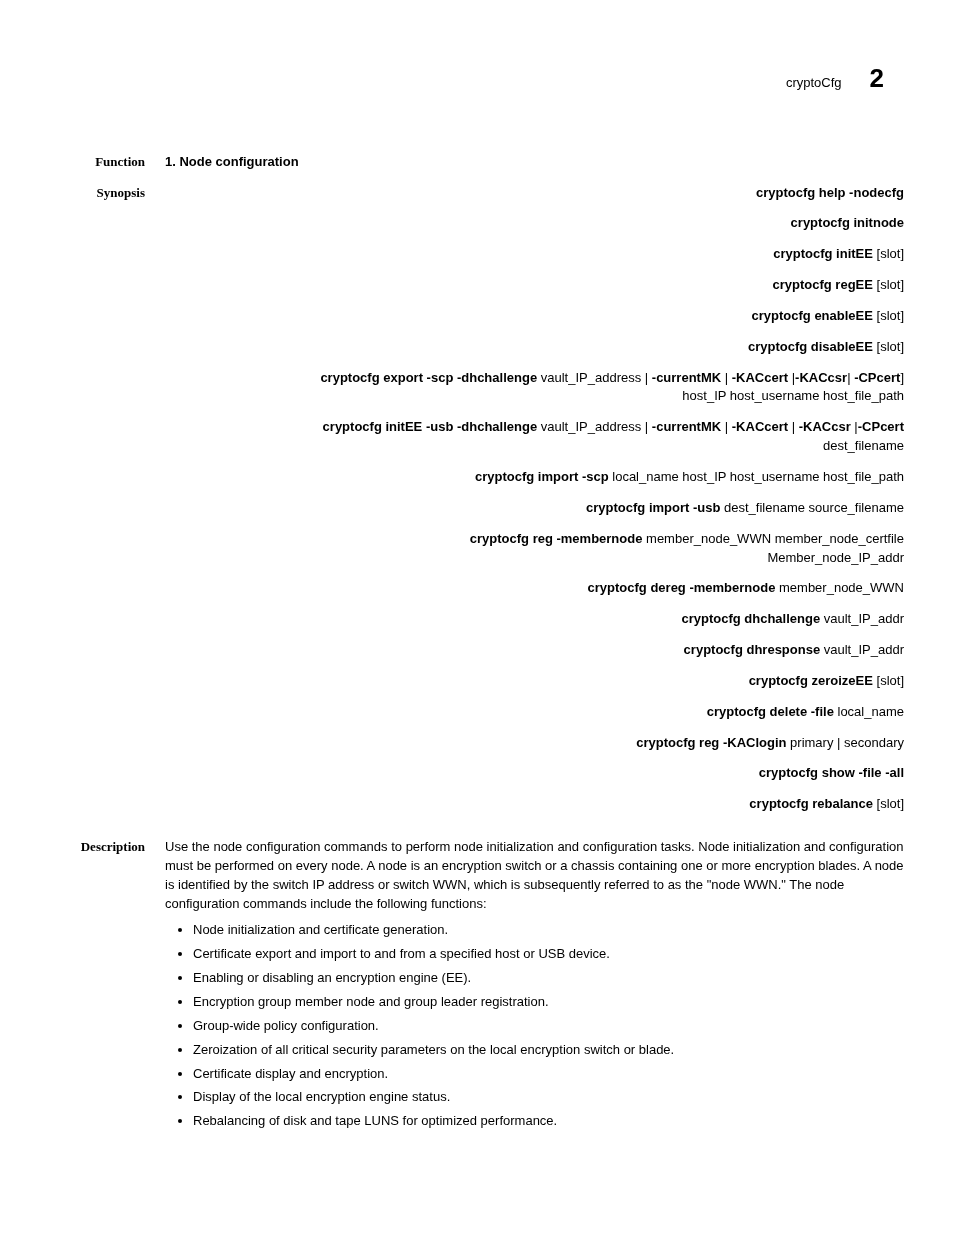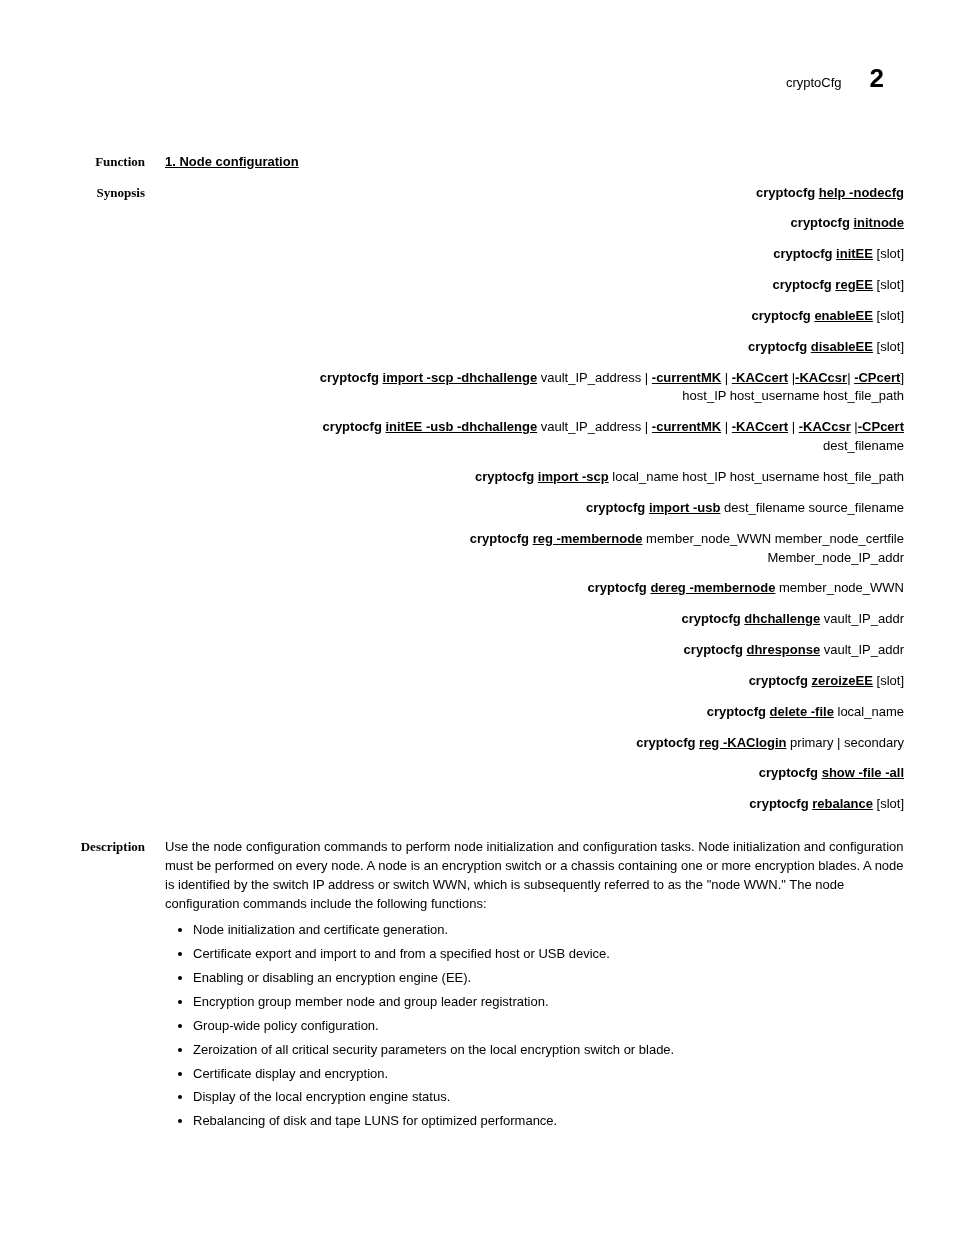--- a/index.html
+++ b/index.html
@@ -44,21 +44,21 @@
   }
   .syn-line {
     margin-bottom: 12px;
     text-align: right;
   }
   .cmd {
     font-weight: bold;
     display: inline-block;
     min-width: 85px;
   }
-  .b { font-weight: bold; text-decoration: underline; }
+  .b { font-weight: bold; }
   .i { }
   ul {
     margin: 8px 0 0 0;
     padding-left: 28px;
   }
   li {
     margin-bottom: 5px;
   }
   .desc-block {
     margin-top: 4px;
@@ -87,21 +87,21 @@
 
     <div class="syn-line"><span class="cmd">cryptocfg</span> <span class="b">initEE</span><span class="i"> [slot]</span></div>
 
     <div class="syn-line"><span class="cmd">cryptocfg</span> <span class="b">regEE</span><span class="i"> [slot]</span></div>
 
     <div class="syn-line"><span class="cmd">cryptocfg</span> <span class="b">enableEE</span><span class="i"> [slot]</span></div>
 
     <div class="syn-line"><span class="cmd">cryptocfg</span> <span class="b">disableEE</span><span class="i"> [slot]</span></div>
 
     <div class="syn-line">
-      <span class="cmd">cryptocfg</span> <span class="b">import -scp -dhchallenge</span><span class="i"> vault_IP_address</span><span> | </span><span class="b">-currentMK</span><span> | </span><span class="b">-KACcert</span><span> |</span><span class="b">-KACcsr</span><span>| </span><span class="b">-CPcert</span><span>]</span><br>
+      <span class="cmd">cryptocfg</span> <span class="b">export -scp -dhchallenge</span><span class="i"> vault_IP_address</span><span> | </span><span class="b">-currentMK</span><span> | </span><span class="b">-KACcert</span><span> |</span><span class="b">-KACcsr</span><span>| </span><span class="b">-CPcert</span><span>]</span><br>
       <span class="i">host_IP host_username host_file_path</span>
     </div>
 
     <div class="syn-line">
       <span class="cmd">cryptocfg</span> <span class="b">initEE -usb -dhchallenge</span><span class="i"> vault_IP_address</span><span> | </span><span class="b">-currentMK</span><span> | </span><span class="b">-KACcert</span><span> | </span><span class="b">-KACcsr</span><span> |</span><span class="b">-CPcert</span><br>
       <span class="i">dest_filename</span>
     </div>
 
     <div class="syn-line"><span class="cmd">cryptocfg</span> <span class="b">import -scp</span><span class="i"> local_name host_IP host_username host_file_path</span></div>
 

